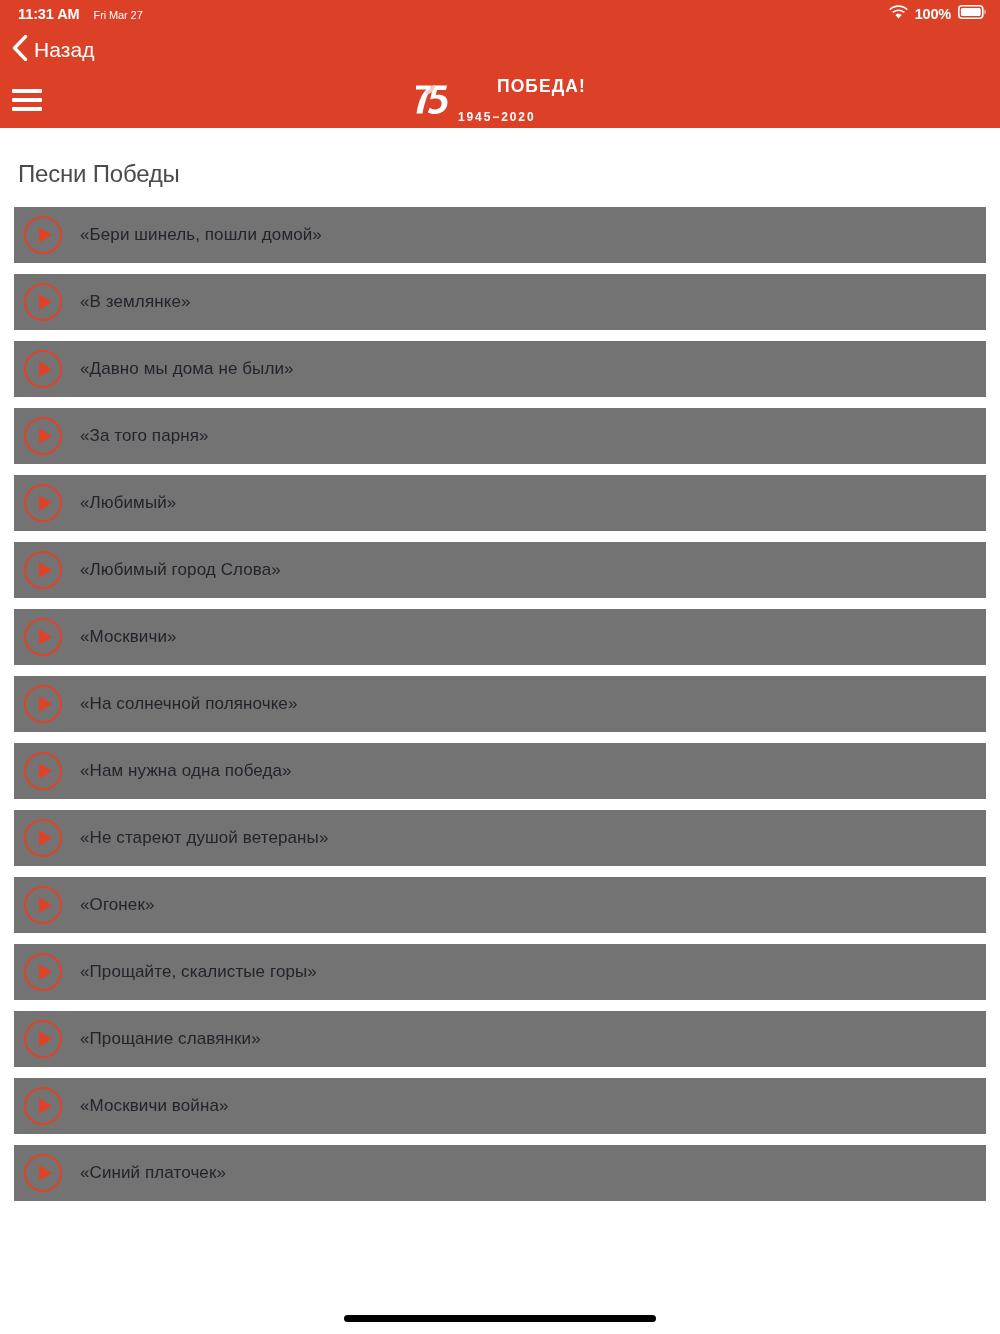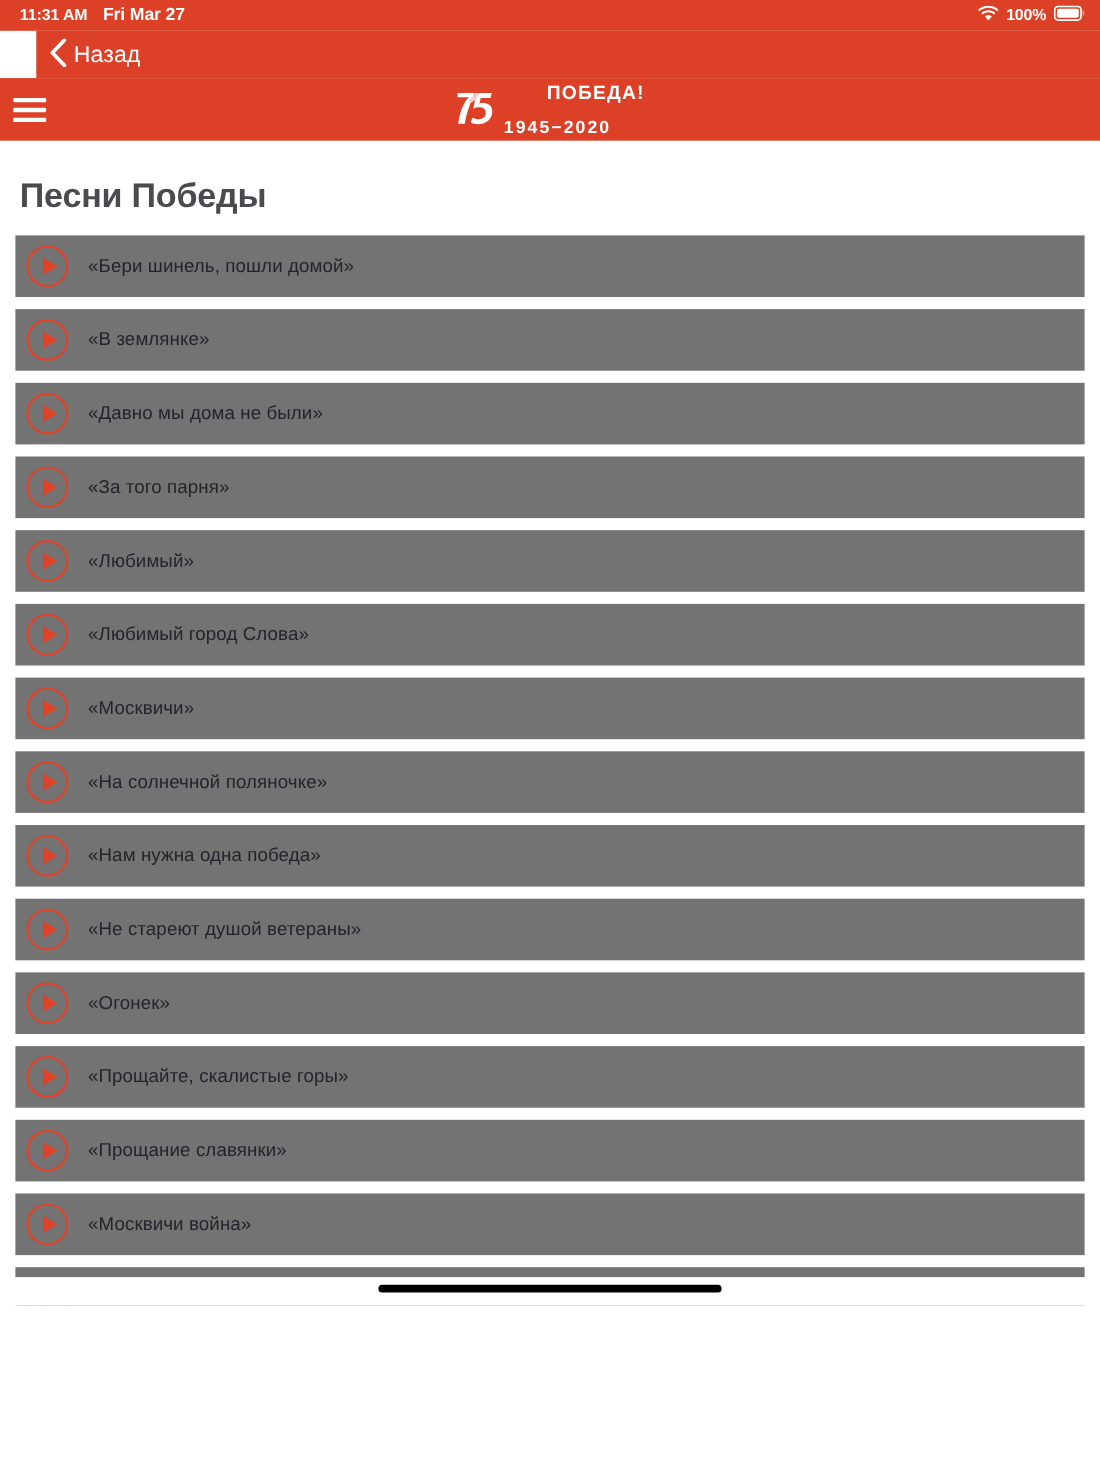--- a/index.html
+++ b/index.html
@@ -9,21 +9,21 @@
     width: 1000px;
     height: 1334px;
     background: #ffffff;
     font-family: "Liberation Sans", "DejaVu Sans", sans-serif;
     overflow: hidden;
   }
 
   .screen {
     position: relative;
     width: 1000px;
-    height: 1187px;
+    height: 1334px;
     background: #ffffff;
     display: flex;
     flex-direction: column;
   }
 
   
   .status-bar {
     height: 28px;
     background: #dc4127;
     display: flex;
@@ -38,22 +38,22 @@
     gap: 14px;
   }
   .status-time {
     font-size: 14.5px;
     font-weight: bold;
     letter-spacing: -0.1px;
     color: #ffffff;
     white-space: nowrap;
   }
   .status-date {
-    font-size: 16px;
-    font-weight: bold;
+    font-size: 11px;
+    font-weight: normal;
     letter-spacing: -0.1px;
     color: #ffffff;
     white-space: nowrap;
   }
   .status-right {
     margin-left: auto;
     display: flex;
     align-items: center;
     gap: 7px;
     justify-content: center;
@@ -68,21 +68,20 @@
   .battery-icon { display: block; }
 
   
   .nav-bar {
     height: 43px;
     background: #dc4127;
     display: flex;
     align-items: center;
     padding-left: 12px;
     flex: 0 0 auto;
-    margin-left: 33px;
   }
   .back-button {
     display: flex;
     align-items: center;
     gap: 6px;
     cursor: pointer;
     background: none;
     border: none;
     padding: 0;
   }
@@ -138,39 +137,39 @@
   }
   .logo-title {
     font-size: 17.5px;
     font-weight: bold;
     color: #ffffff;
     letter-spacing: 1.1px;
     line-height: 1;
     padding-left: 39px;
   }
   .logo-years {
-    font-size: 16px;
+    font-size: 12px;
     font-weight: bold;
     color: #ffffff;
     letter-spacing: 1.9px;
     margin-top: 16px;
     line-height: 1;
   }
 
   
   .content {
     flex: 1 1 auto;
     background: #ffffff;
     overflow: hidden;
     position: relative;
   }
 
   .page-title {
-    font-size: 31px;
-    font-weight: bold;
+    font-size: 24px;
+    font-weight: normal;
     color: #4a4a4f;
     letter-spacing: -0.2px;
     padding: 34px 0 0 18px;
     line-height: 1;
   }
 
   .song-list {
     list-style: none;
     margin-top: 21px;
     padding: 0 14px;

